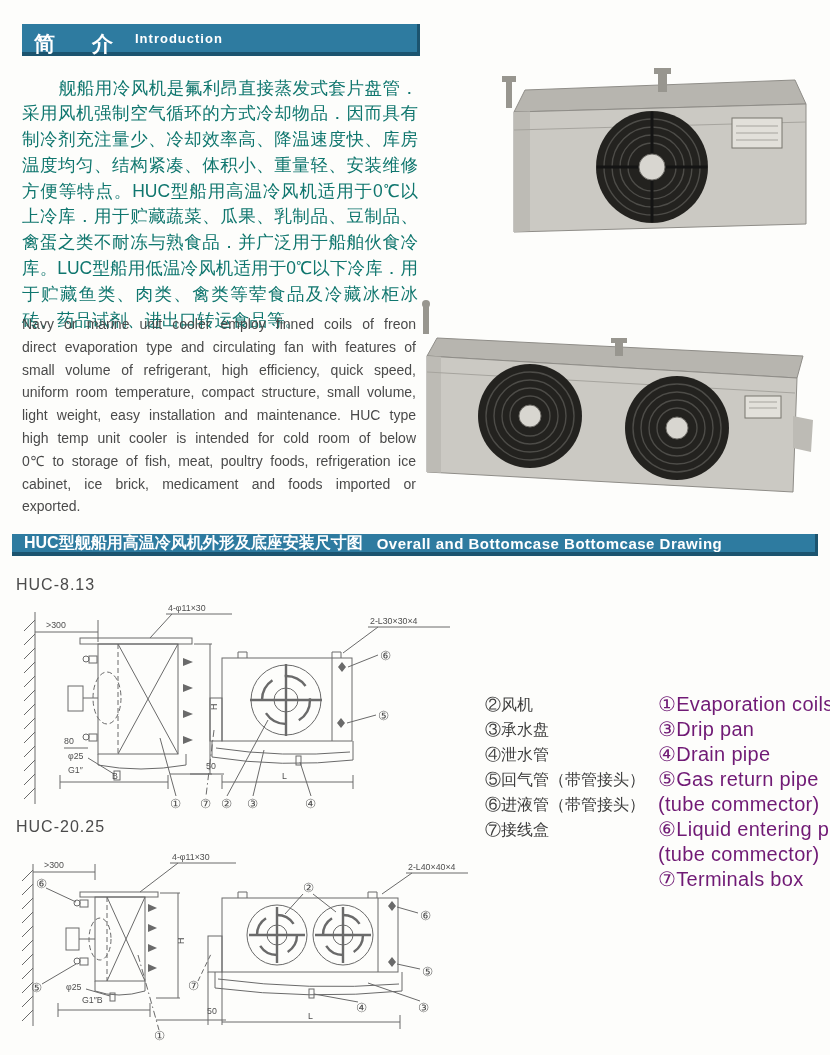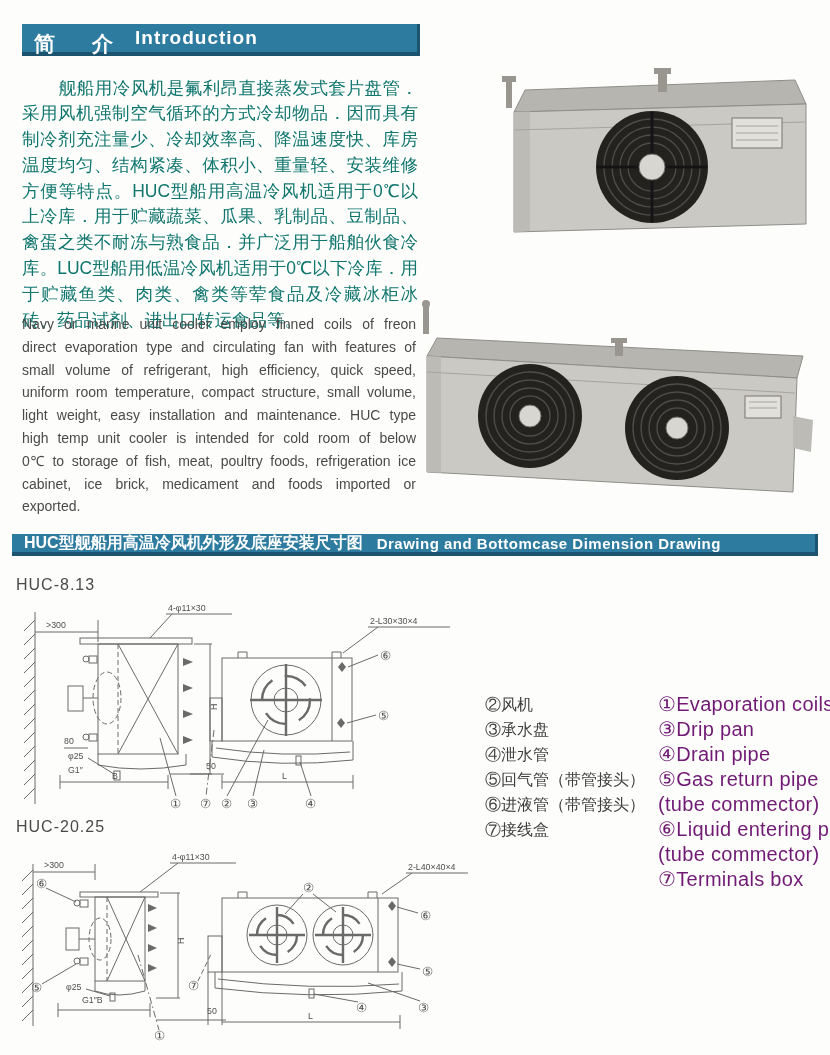--- a/index.html
+++ b/index.html
@@ -5,21 +5,21 @@
   html,body{margin:0;padding:0;background:#dedede;}
   .page{position:relative;width:830px;height:1055px;background:#fdfdfb;margin:0 auto;
         font-family:"Liberation Sans",sans-serif;color:var(--text,#3c3c3c);overflow:hidden;}
 
   
   .banner{position:absolute;background:var(--banner_bg,#2e7ba0);color:#fff;display:flex;
           align-items:center;gap:14px;padding:0 12px;box-sizing:border-box;
           border-bottom:4px solid var(--banner_border,#1c546f);border-right:3px solid var(--banner_border,#1c546f);}
   .banner-intro{left:22px;top:24px;width:398px;height:32px;}
   .banner-intro .zh{font-size:21px;font-weight:bold;letter-spacing:8px;white-space:nowrap;margin-top:12px;}
-  .banner-intro .en{font-size:19px;font-weight:600;letter-spacing:1px;}
+  .banner-intro .en{font-size:13px;font-weight:600;letter-spacing:1px;}
   .banner-dim{left:12px;top:534px;width:806px;height:22px;}
   .banner-dim .zh{font-size:16px;font-weight:bold;white-space:nowrap;}
   .banner-dim .en{font-size:15px;font-weight:600;white-space:nowrap;letter-spacing:.5px;}
 
   
   .para{position:absolute;text-align:justify;}
   .para-zh{left:22px;top:58px;width:396px;font-size:17.5px;line-height:25.8px;text-indent:2.1em;color:#0f766e;}
   .para-en{left:22px;top:299px;width:394px;font-size:14px;line-height:22.8px;color:#4a4a4a;word-spacing:3px;}
 
   
@@ -121,21 +121,21 @@
     <circle class="ph-ring" cx="262" cy="132" r="28"></circle>
     <circle class="ph-ring" cx="262" cy="132" r="20"></circle>
     <circle class="ph-hub" cx="262" cy="132" r="11"></circle>
     <rect class="ph-plate" x="330" y="100" width="36" height="22"></rect>
     <line class="ph-line" x1="334" y1="106" x2="362" y2="106"></line>
     <line class="ph-line" x1="334" y1="112" x2="362" y2="112"></line>
   </svg>
 
   <div class="banner banner-dim">
     <span class="zh">HUC型舰船用高温冷风机外形及底座安装尺寸图</span>
-    <span class="en">Drawing and Bottomcase Dimension Drawing</span>
+    <span class="en">Overall and Bottomcase Bottomcase Drawing</span>
   </div>
 
   <div class="model-label label-1">HUC-8.13</div>
 
   <svg class="dw dw-1" width="465" height="218" viewBox="0 0 465 218">
 
     <g>
       <path d="M25 14 V206"></path>
       <path d="M25 22 l-11 11 M25 36 l-11 11 M25 50 l-11 11 M25 64 l-11 11 M25 78 l-11 11 M25 92 l-11 11 M25 106 l-11 11 M25 120 l-11 11 M25 134 l-11 11 M25 148 l-11 11 M25 162 l-11 11 M25 176 l-11 11 M25 190 l-11 11"></path>
       <path d="M25 34 H88 M88 22 V44"></path>

